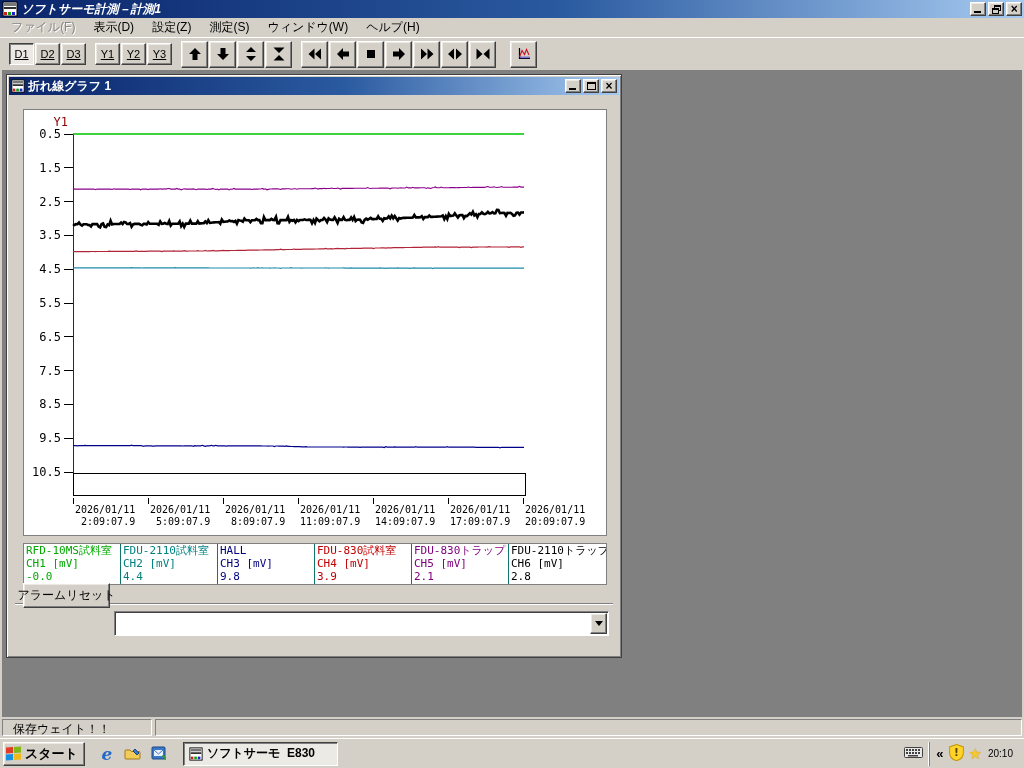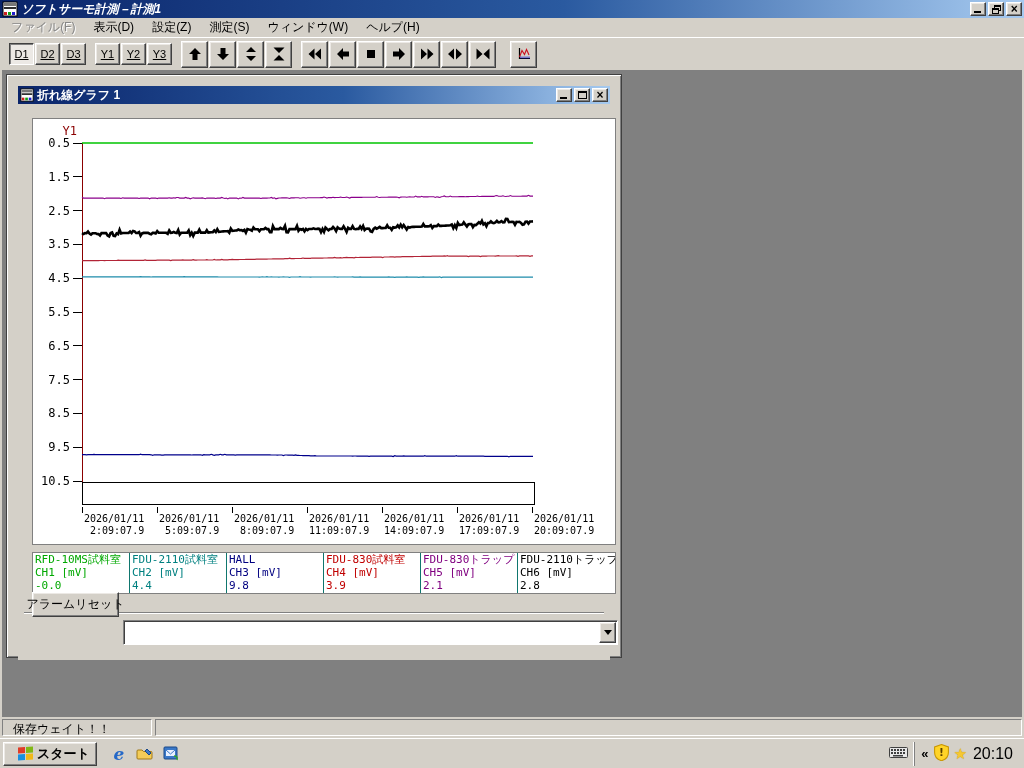--- a/index.html
+++ b/index.html
@@ -30,21 +30,21 @@
   .toolbar { height:33px; display:flex; align-items:center; padding-left:9px; background:#d4d0c8; border-top:1px solid #fff;text-decoration:underline; }
   .tb-btn { width:25px; height:22px; display:flex; align-items:center; justify-content:center; font-size:11px; color:#000; margin-right:1px; }
   .tb-icon-btn { width:27px; height:27px; }
   .gap { margin-left:8px; }
   .biggap { margin-left:13px; }
   .tb-btn svg { display:block; }
 
   
   .mdi { position:absolute; left:2px; top:70px; right:2px; bottom:21px; background:#808080; }
 
-  .child-window { position:absolute; left:4px; top:4px; width:616px; height:584px; background:#d4d0c8; border:1px solid #404040; box-shadow:inset 1px 1px 0 #fff, inset -1px -1px 0 #808080; padding:11px; }
+  .child-window { position:absolute; left:4px; top:4px; width:616px; height:584px; background:#d4d0c8; border:1px solid #404040; box-shadow:inset 1px 1px 0 #fff, inset -1px -1px 0 #808080; padding:2px; }
   .child-title { height:18px; background:linear-gradient(90deg,#0a246a 0%,#2a5aa0 55%,#a6caf0 100%); display:flex; align-items:center; padding:0 2px; gap:3px; }
   .child-title .title-text { color:#fff; font-weight:bold; font-size:12px; white-space:pre; flex:1; }
   .child-client { position:relative; width:100%; height:556px; background:#d4d0c8; }
 
   .chart-panel { position:absolute; left:14px; top:14px; width:584px; height:427px; background:#fff; border:1px solid #808080; }
   .chart-panel svg { display:block; }
 
   .legend { position:absolute; left:14px; top:448px; width:584px; height:42px; display:grid; grid-template-columns:repeat(6,1fr); background:#fff; border:1px solid #808080; }
   .legend-cell { border-right:1px solid #0f766e; padding:0 2px; overflow:hidden; white-space:pre; font-family:"DejaVu Sans Mono", monospace; font-size:11px; line-height:13px; }
   .legend-cell:last-child { border-right:none; }
@@ -58,33 +58,33 @@
   .combo-arrow .tri { width:0; height:0; border-left:4px solid transparent; border-right:4px solid transparent; border-top:5px solid #000; }
 
   
   .status-bar { position:absolute; left:0; bottom:0; width:1024px; height:21px; background:#d4d0c8; display:flex; align-items:center; padding:2px 2px 2px 2px; gap:3px; }
   .status-panel { height:17px; border:1px solid; border-color:#808080 #fff #fff #808080; padding:1px 10px; white-space:pre; overflow:hidden; font-size:12px; }
   .status-panel.p1 { width:150px; }
   .status-panel.p2 { flex:1; }
 
   
   .taskbar { position:absolute; left:0; top:738px; width:1024px; height:30px; background:#d4d0c8; border-top:1px solid #fff; display:flex; align-items:center; padding:0 3px; }
-  .start-btn { height:24px; padding:0 6px 0 14px; display:flex; align-items:center; gap:3px; font-weight:bold; font-size:13px; white-space:pre; }
+  .start-btn { height:24px; padding:0 6px 0 2px; display:flex; align-items:center; gap:3px; font-weight:bold; font-size:13px; white-space:pre; }
   .winflag { width:16px; height:14px; display:grid; grid-template-columns:7px 7px; grid-template-rows:6px 6px; gap:1px; transform:skewY(-4deg); }
   .winflag i { display:block; }
   .quick { display:flex; align-items:center; gap:6px; margin-left:12px; }
   .ql-icon { width:20px; height:20px; display:flex; align-items:center; justify-content:center; }
   .ie-e { font-family:"DejaVu Serif", serif; font-style:italic; font-weight:bold; font-size:17px; color:#2468c8; line-height:18px; }
   .task-btn { margin-left:14px; width:155px; height:24px; display:flex; align-items:center; gap:4px; padding:0 5px; background:#eceae4; border:1px solid; border-color:#404040 #fff #fff #404040; box-shadow:inset 1px 1px 0 #808080; font-weight:bold; font-size:12px; white-space:pre; overflow:hidden; }
   .tray-spacer { flex:1; }
   .kbd-icon { margin-right:6px; }
   .tray { height:24px; display:flex; align-items:center; gap:4px; padding:0 8px 0 6px; border-left:1px solid #808080; box-shadow:-1px 0 0 #fff; }
   .chevron { font-size:13px; font-weight:bold; color:#000; }
   .star { color:#f5c832; font-size:15px; text-shadow:0 0 1px #b08000; }
-  .clock { font-size:16px; margin-left:2px; }
+  .clock { font-size:10px; margin-left:2px; }
 </style>
 </head>
 <body>
 
 <div class="main-window">
   <div class="title-bar">
     <svg width="16" height="16" viewBox="0 0 16 16">
         <rect x="1" y="1" width="14" height="14" fill="#fff" stroke="#000"></rect>
         <rect x="2" y="2" width="12" height="3" fill="#787878"></rect>
         <rect x="2" y="6" width="12" height="2" fill="#303030"></rect>
@@ -309,20 +309,31 @@
     </span>
     <span class="ql-icon">
       <svg width="17" height="17" viewBox="0 0 17 17">
           <rect x="2" y="2" width="13" height="12" rx="1" fill="#3a78c8" stroke="#1a4888"></rect>
           <rect x="4" y="5" width="9" height="6" fill="#e8f0ff"></rect>
           <path d="M4 5 L8.5 9 L13 5" fill="none" stroke="#3a78c8"></path>
           <path d="M12 11 q4 0 3 4" fill="none" stroke="#30a030" stroke-width="1.6"></path>
         </svg>
     </span>
   </div>
+  <div class="task-btn">
+    <svg width="14" height="14" viewBox="0 0 16 16">
+        <rect x="1" y="1" width="14" height="14" fill="#fff" stroke="#000"></rect>
+        <rect x="2" y="2" width="12" height="3" fill="#787878"></rect>
+        <rect x="2" y="6" width="12" height="2" fill="#303030"></rect>
+        <rect x="2" y="11" width="3" height="3" fill="#cc2020"></rect>
+        <rect x="6" y="11" width="3" height="3" fill="#10a010"></rect>
+        <rect x="10" y="11" width="3" height="3" fill="#2020cc"></rect>
+      </svg>
+    <span>ソフトサーモ  E830</span>
+  </div>
   <div class="tray-spacer"></div>
   <span class="kbd-icon">
     <svg width="19" height="13" viewBox="0 0 19 13">
         <rect x="0.5" y="1.5" width="18" height="10" rx="1" fill="#e8e8e8" stroke="#404040"></rect>
         <g fill="#404040">
           <rect x="2" y="3" width="2" height="2"></rect>
           <rect x="5" y="3" width="2" height="2"></rect>
           <rect x="8" y="3" width="2" height="2"></rect>
           <rect x="11" y="3" width="2" height="2"></rect>
           <rect x="14" y="3" width="2" height="2"></rect>

